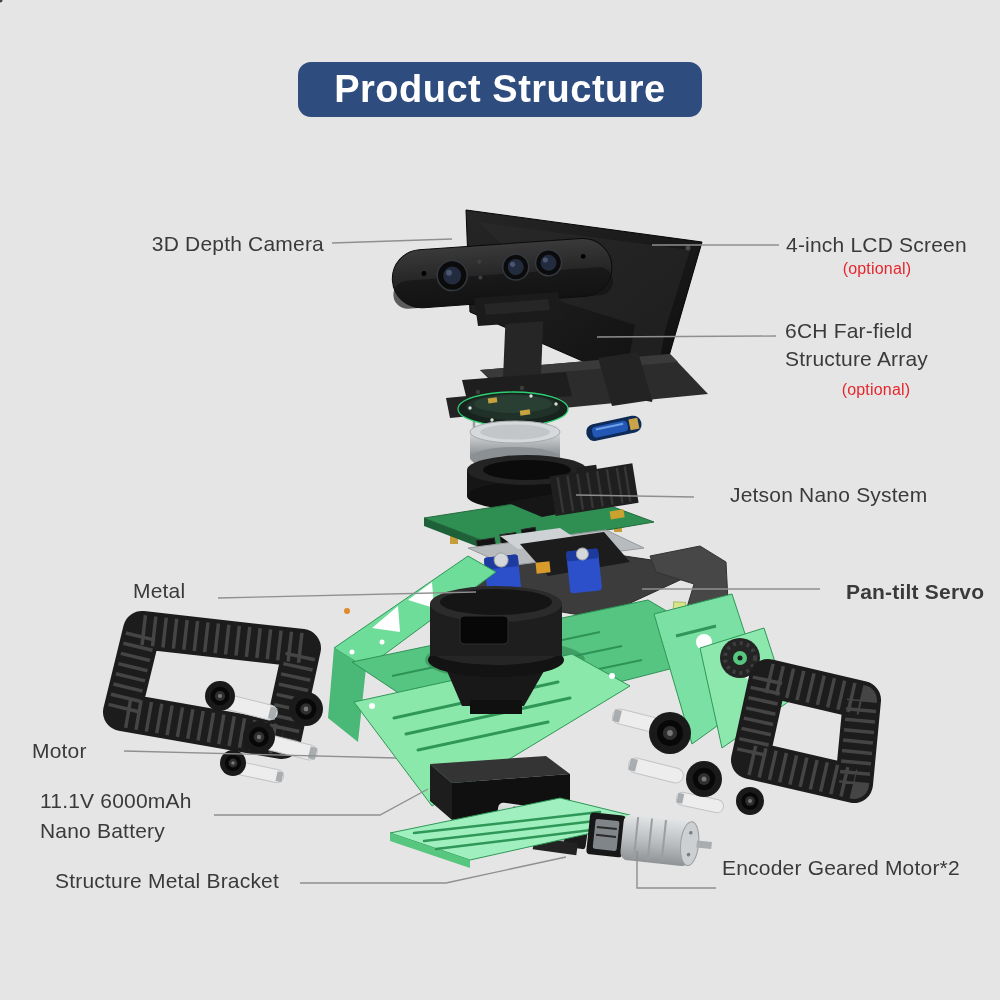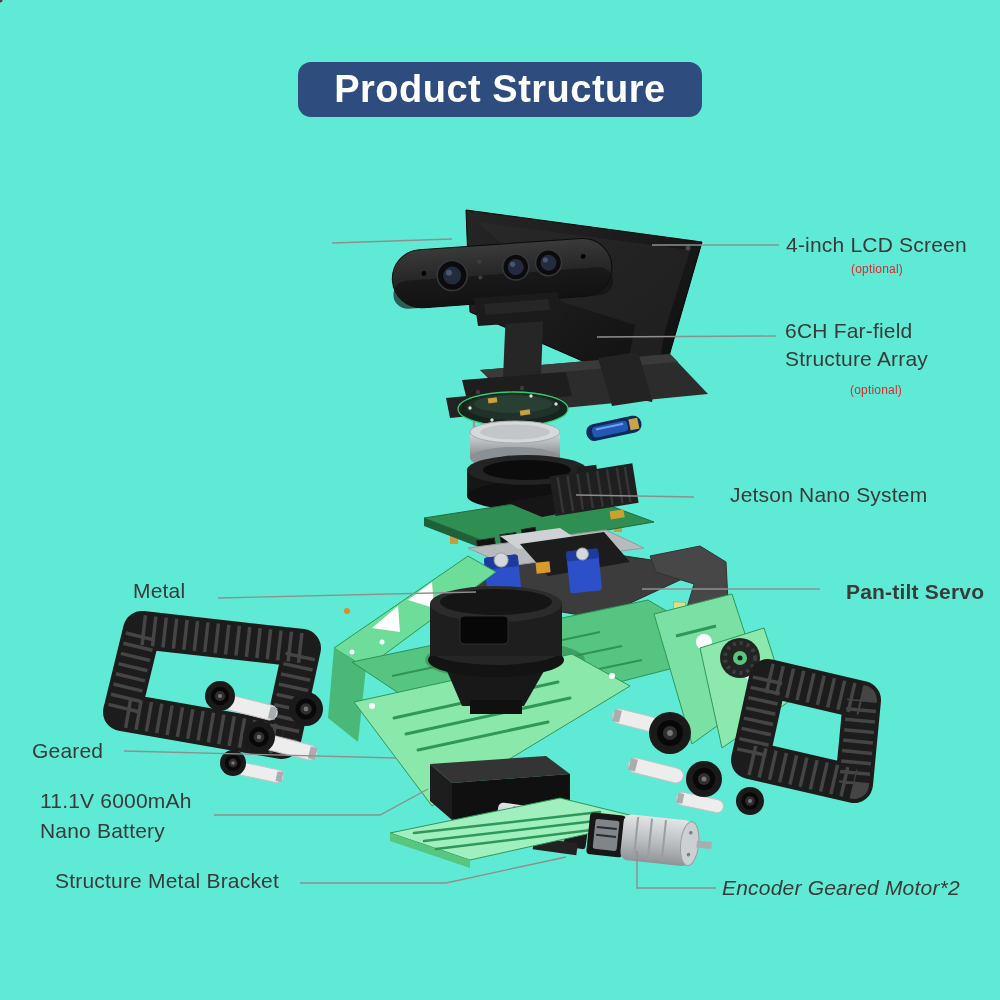--- a/index.html
+++ b/index.html
@@ -1,30 +1,30 @@
 <!DOCTYPE html>
 <html><head>
 <meta charset="utf-8">
 <style>
   html,body{margin:0;padding:0;background:#ffffff;}
   .canvas{
-    position:relative;width:1000px;height:1000px;background:#5eead4;
+    position:relative;width:1000px;height:1000px;background:#e5e5e5;
     font-family:"Liberation Sans",sans-serif;overflow:hidden;
   }
   .title-pill{
     position:absolute;left:298px;top:62px;width:404px;height:55px;
     background:#2F4C7E;border-radius:13px;display:flex;align-items:center;justify-content:center;
     color:#ffffff;font-size:38px;font-weight:bold;letter-spacing:.5px;
   }
   .lbl{
     position:absolute;color:#3A3A3A;font-size:21px;line-height:27px;white-space:nowrap;
     letter-spacing:.2px;
   }
   .lbl .note{
-    display:block;color:#E5262C;font-size:12px;line-height:22px;text-align:center;
+    display:block;color:#E5262C;font-size:16px;line-height:22px;text-align:center;
     letter-spacing:.2px;
   }
   .lbl.right-align{text-align:right;}
   .lbl.center{white-space:normal;}
   svg{position:absolute;left:0;top:0;}
 </style>
 </head>
 <body>
 
 <div class="canvas">
@@ -368,20 +368,23 @@
       <path d="M214,815 L380,815 L428,789"></path>
       <path d="M300,883 L446,883 L566,857"></path>
       <path d="M716,888 L637,888 L637,851"></path>
     </g>
   </svg>
 
   <div class="title-pill">
     <span>Product Structure</span>
   </div>
 
+  <div class="lbl right-align" style="left:140px;top:230px;width:184px;">
+    <span>3D Depth Camera</span>
+  </div>
 
   <div class="lbl" style="left:786px;top:231px;width:182px;">
     <span>4-inch LCD Screen</span>
     <span class="note">(optional)</span>
   </div>
 
   <div class="lbl" style="left:785px;top:317px;width:182px;line-height:28px;">
     <span>6CH Far-field</span><br>
     <span>Structure Array</span>
     <span class="note" style="margin-top:6px;">(optional)</span>
@@ -393,29 +396,29 @@
 
   <div class="lbl" style="left:133px;top:577px;">
     <span>Metal</span>
   </div>
 
   <div class="lbl" style="left:846px;top:578px;font-weight:bold;">
     <span>Pan-tilt Servo</span>
   </div>
 
   <div class="lbl" style="left:32px;top:737px;">
-    <span>Geared</span>
+    <span>Motor</span>
   </div>
 
   <div class="lbl center" style="left:40px;top:786px;width:168px;line-height:30px;">
     <span>11.1V 6000mAh</span><br>
     <span>Nano Battery</span>
   </div>
 
   <div class="lbl" style="left:55px;top:867px;">
     <span>Structure Metal Bracket</span>
   </div>
 
-  <div class="lbl" style="left:722px;top:874px;font-style:italic;">
+  <div class="lbl" style="left:722px;top:854px;">
     <span>Encoder Geared Motor*2</span>
   </div>
 
 </div>
 
 </body></html>

